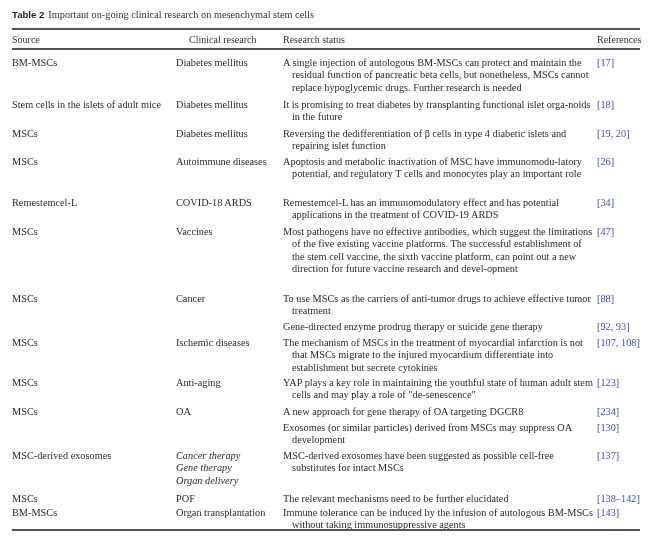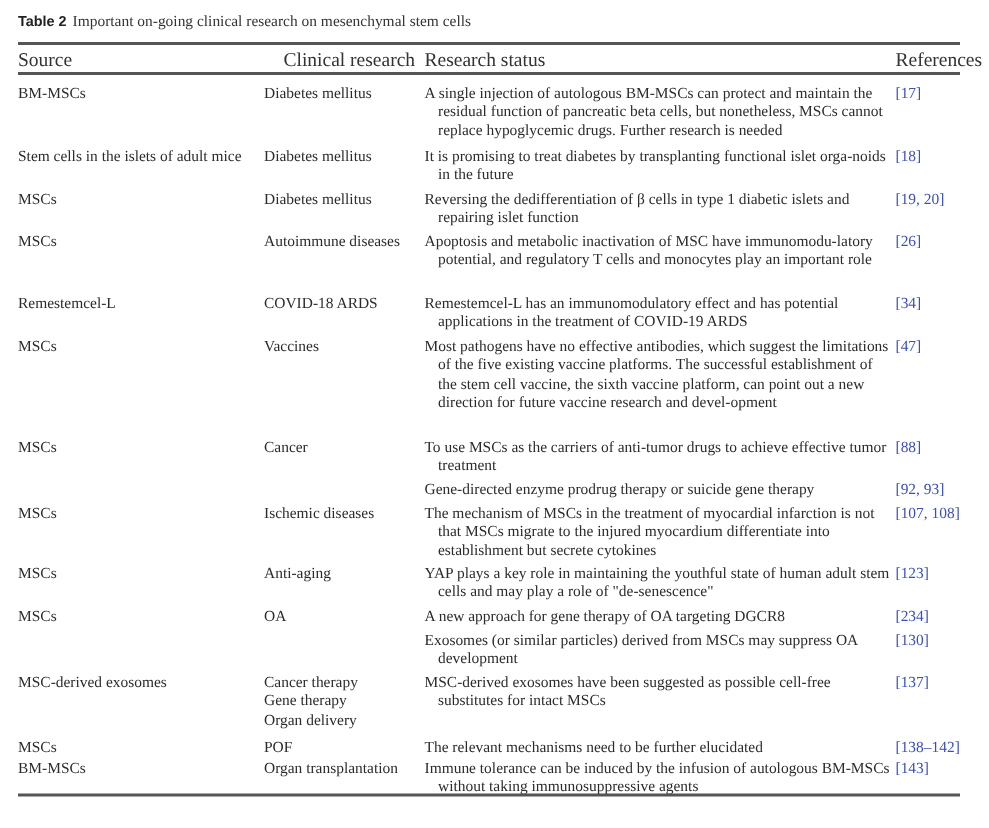--- a/index.html
+++ b/index.html
@@ -17,30 +17,30 @@
   }
   .caption .label {
     font-family: "Liberation Sans", "DejaVu Sans", sans-serif;
     font-weight: bold; font-size: 9.6px; margin-right: 4px; color: #222;
   }
   .rule { position: absolute; left: 12px; width: 628px; background: #555; }
   .rule.top { top: 28px; height: 2px; }
   .rule.mid { top: 48px; height: 2px; }
   .rule.bottom { top: 529px; height: 2px; }
 
-  .hdr { position: absolute; top: 34px; font-size: 13px; color: #333; }
+  .hdr { position: absolute; top: 34px; font-size: 10px; color: #333; }
 
   .row { position: absolute; left: 0; width: 659px; }
   .cell { position: absolute; top: 0; }
   .c-source { left: 12px; width: 162px; }
   .c-clin { left: 176px; width: 106px; }
   .c-status { left: 283px; width: 310px; }
   .c-ref { left: 597px; width: 50px; color: #3b4fb8; }
   .status-line { padding-left: 9px; text-indent: -9px; display: block; }
-  .stack span { display: block; }
+  .stack span { display: block; font-style: italic; }
 </style>
 </head>
 <body>
 
 <div class="page">
   <div class="caption">
     <span class="label">Table 2</span><span>Important on-going clinical research on mesenchymal stem cells</span>
   </div>
 
   <div class="rule top"></div>
@@ -67,21 +67,21 @@
     <div class="cell c-status">
         <span class="status-line">It is promising to treat diabetes by transplanting functional islet orga-noids in the future</span>
       </div>
     <div class="cell c-ref">[18]</div>
   </div>
 
   <div class="row" style="top:128px">
     <div class="cell c-source">MSCs</div>
     <div class="cell c-clin">Diabetes mellitus</div>
     <div class="cell c-status">
-        <span class="status-line">Reversing the dedifferentiation of β cells in type 1 diabetic islets and repairing islet function</span>
+        <span class="status-line">Reversing the dedifferentiation of β cells in type 4 diabetic islets and repairing islet function</span>
       </div>
     <div class="cell c-ref">[19, 20]</div>
   </div>
 
   <div class="row" style="top:156px">
     <div class="cell c-source">MSCs</div>
     <div class="cell c-clin">Autoimmune diseases</div>
     <div class="cell c-status">
         <span class="status-line">Apoptosis and metabolic inactivation of MSC have immunomodu-latory potential, and regulatory T cells and monocytes play an important role</span>
       </div>

